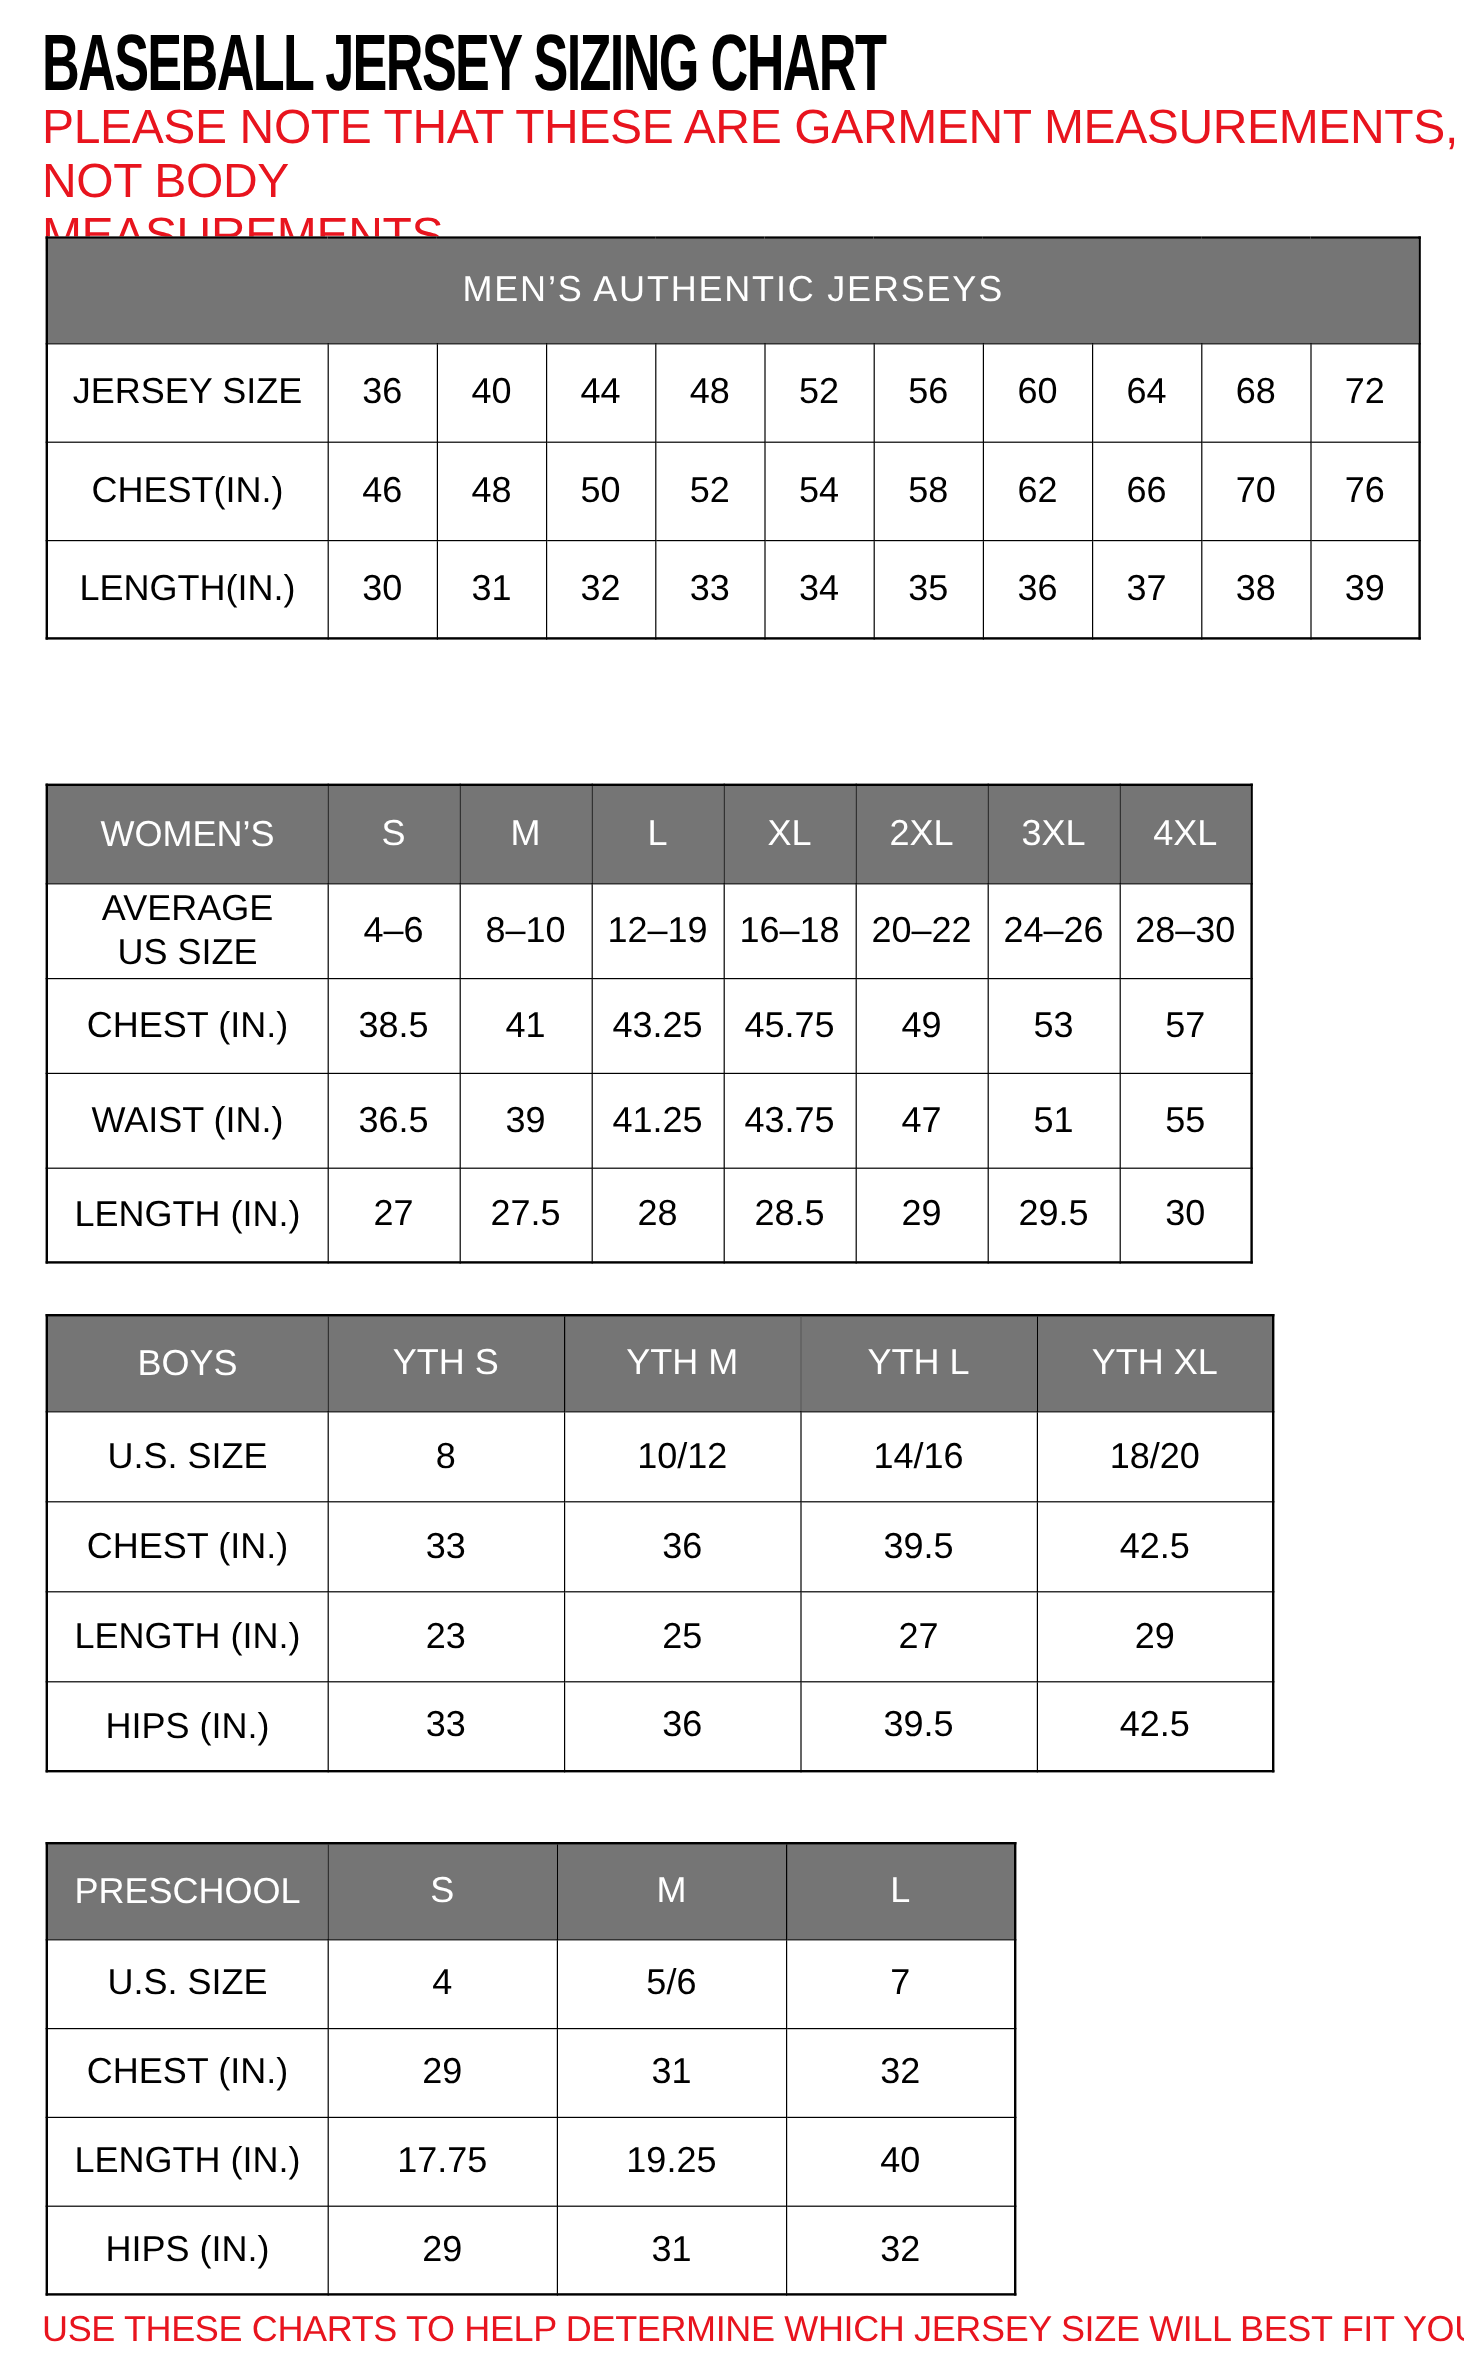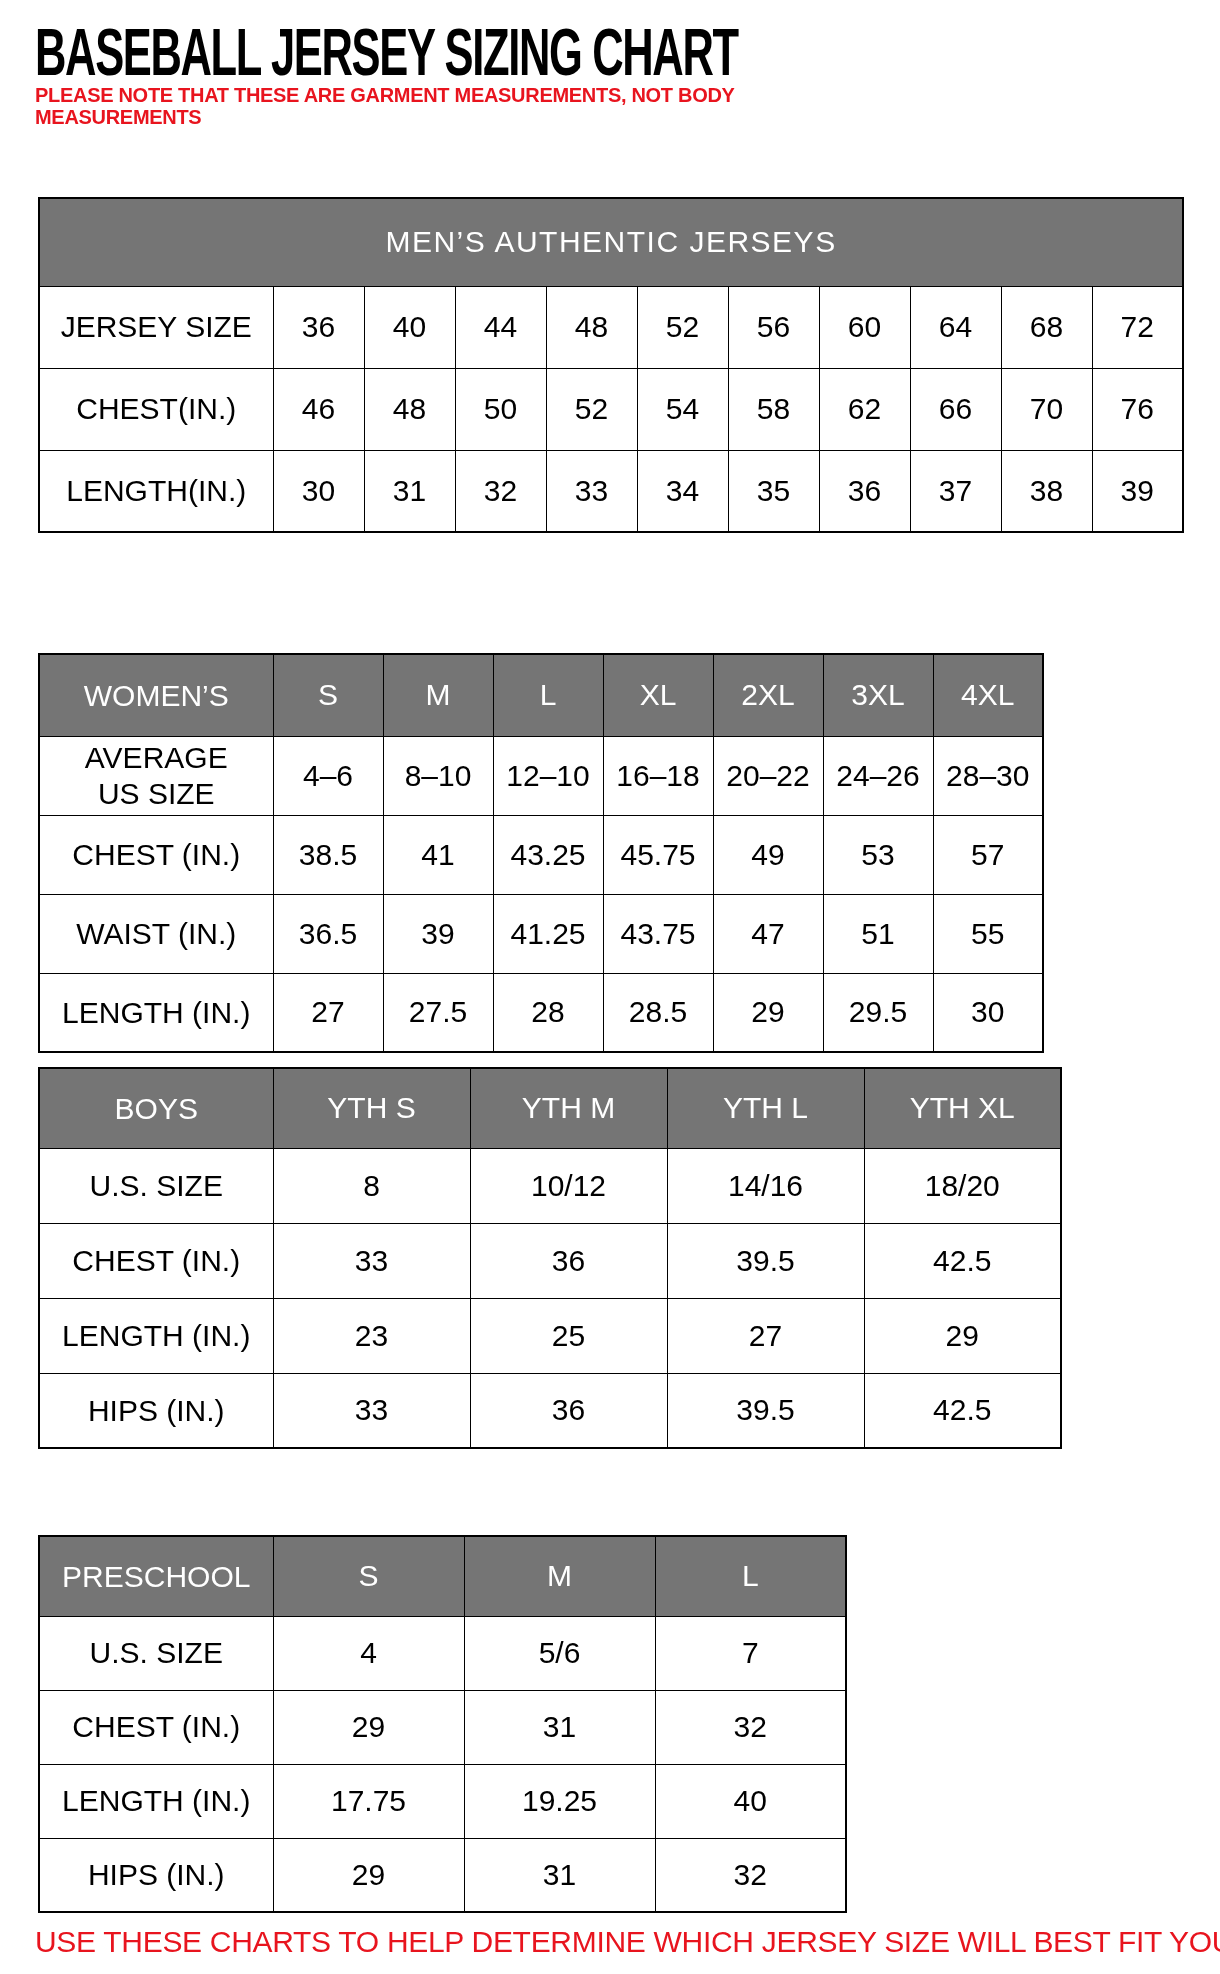--- a/index.html
+++ b/index.html
@@ -12,22 +12,22 @@
     width:1220px;height:1974px;position:relative;background:#ffffff;
     font-family:"Liberation Sans",sans-serif;color:var(--ink);overflow:hidden;
   }
   .page-title{
     position:absolute;left:35px;top:14px;margin:0;
     font-size:64px;font-weight:800;letter-spacing:-2px;white-space:nowrap;
     transform:scale(0.68,1.04);transform-origin:left top;
   }
   .note{
     position:absolute;left:35px;top:84px;margin:0;
-    font-size:20px;line-height:1.12;color:var(--red);
-    white-space:pre-line;letter-spacing:-0.3px;font-weight:700;
+    font-size:40px;line-height:1.12;color:var(--red);
+    white-space:pre-line;letter-spacing:-0.3px;font-weight:400;
   }
   .footer-note{
     position:absolute;left:35px;top:1925px;margin:0;
     font-size:30px;color:var(--red);white-space:nowrap;letter-spacing:-0.3px;font-weight:500;
   }
   table.size-table{
     position:absolute;border-collapse:collapse;table-layout:fixed;
     background:#fff;border:2.5px solid #000;
   }
   table.size-table td{
@@ -48,21 +48,21 @@
   .t-mens{left:38px;top:197px;width:1146px;}
   .t-mens .data-col{width:91px;}
   .t-mens tr{height:82px;}
   .t-mens tr.banner-row{height:88px;}
   
   .t-womens{left:38px;top:653px;width:1004px;}
   .t-womens .data-col{width:110px;}
   .t-womens tr{height:79px;}
   .t-womens tr.head-row{height:82px;margin-top:36px;}
   
-  .t-boys{left:38px;top:1067px;width:1022px;}
+  .t-boys{left:38px;top:1095px;width:1022px;}
   .t-boys .data-col{width:197px;}
   .t-boys tr{height:75px;}
   .t-boys tr.head-row{height:80px;}
   
   .t-pre{left:38px;top:1535px;width:807px;}
   .t-pre .data-col{width:191px;}
   .t-pre tr{height:74px;}
   .t-pre tr.head-row{height:80px;border-radius:19px;}
 </style>
 </head>
@@ -138,21 +138,21 @@
         <td class="gray">XL</td>
         <td class="gray">2XL</td>
         <td class="gray">3XL</td>
         <td class="gray">4XL</td>
       </tr>
       <tr>
         <td class="label">AVERAGE
 US SIZE</td>
         <td>4–6</td>
         <td>8–10</td>
-        <td>12–10</td>
+        <td>12–19</td>
         <td>16–18</td>
         <td>20–22</td>
         <td>24–26</td>
         <td>28–30</td>
       </tr>
       <tr>
         <td class="label">CHEST (IN.)</td>
         <td>38.5</td>
         <td>41</td>
         <td>43.25</td>

